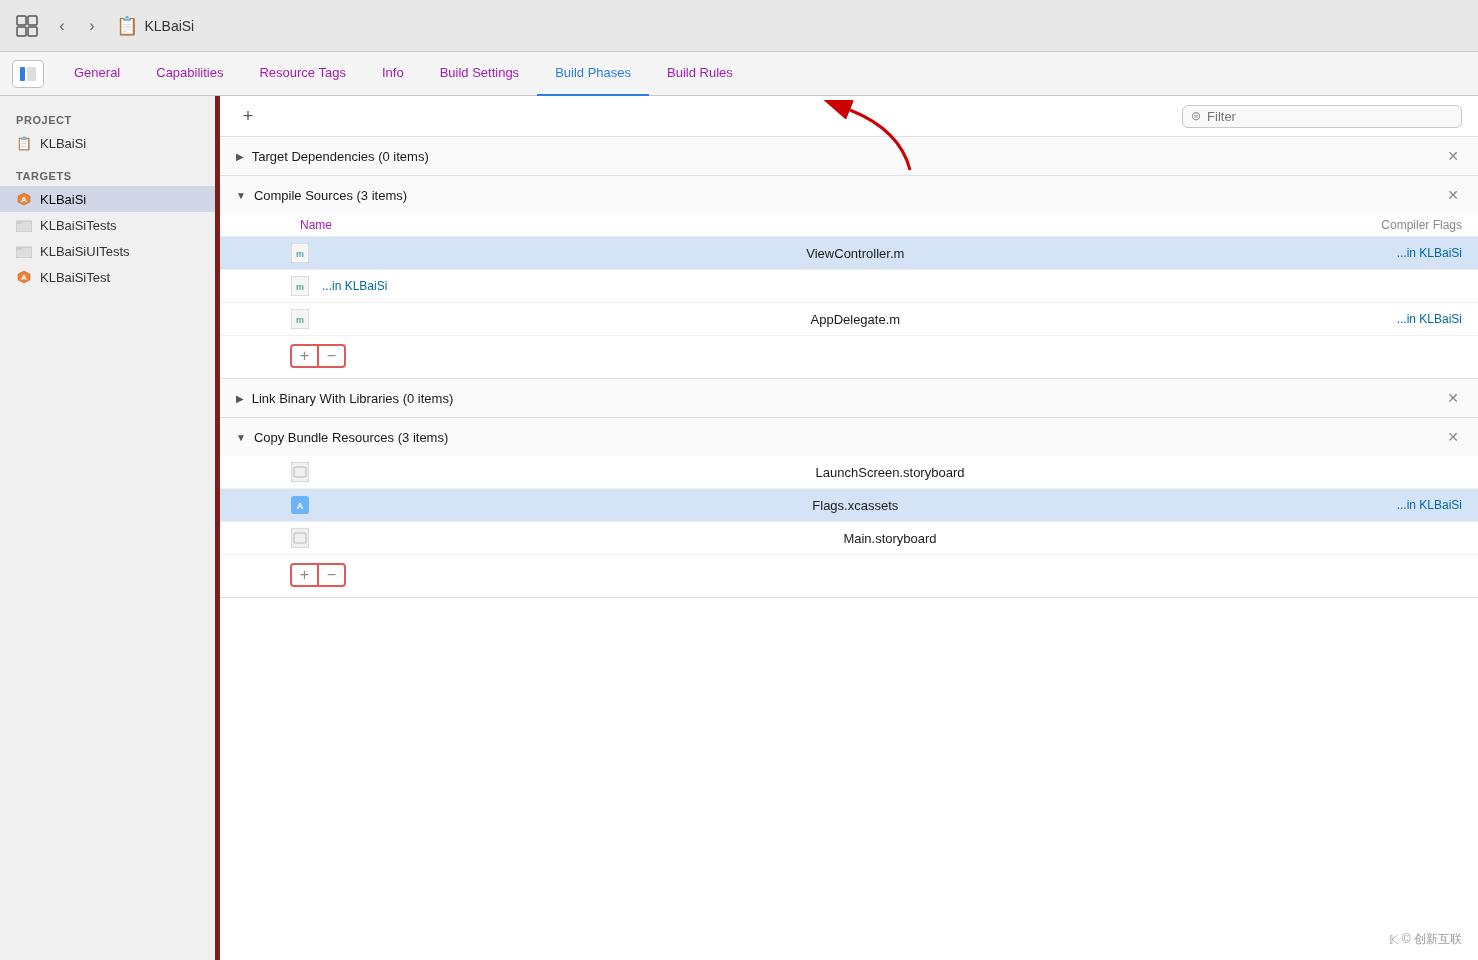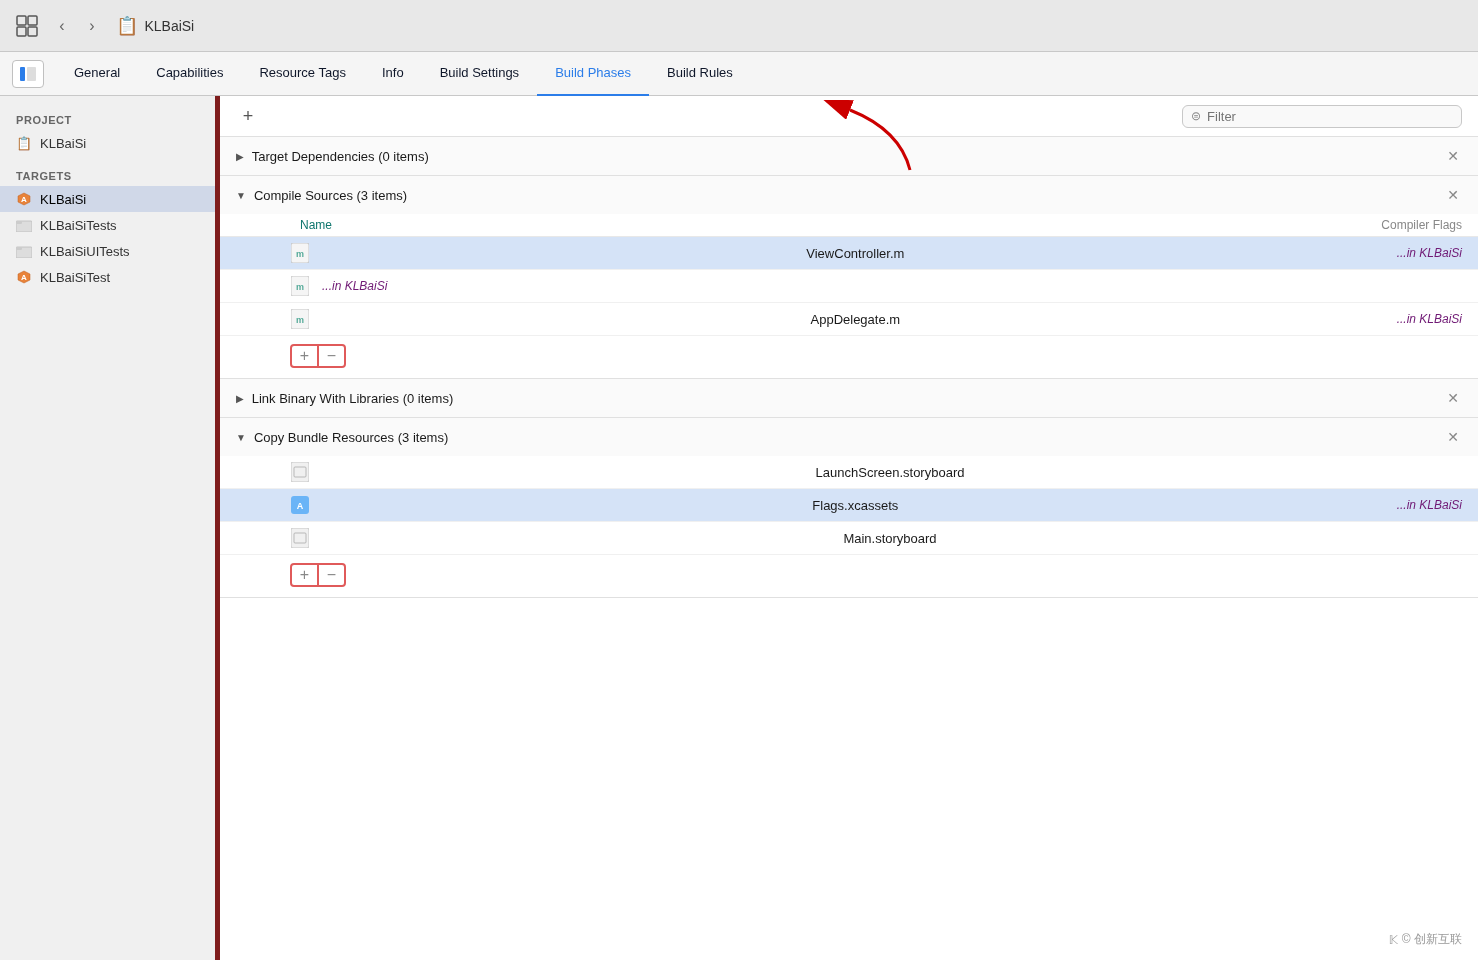--- a/index.html
+++ b/index.html
@@ -32,21 +32,21 @@
       align-items: center;
       padding: 0 0 0 4px;
     }
     .sidebar-toggle {
       width: 32px; height: 28px; border: 1px solid #c0c0c0; border-radius: 4px;
       background: white; display: flex; align-items: center; justify-content: center;
       cursor: pointer; margin: 0 12px 0 8px; color: #2b7de9;
     }
     .tab {
       padding: 0 18px; height: 44px; display: flex; align-items: center;
-      font-size: 13px; color: #0f172a; cursor: pointer; border-bottom: 2px solid transparent;
+      font-size: 13px; color: #a21caf; cursor: pointer; border-bottom: 2px solid transparent;
       white-space: nowrap;
     }
     .tab.active { color: #2b7de9; border-bottom: 2px solid #2b7de9; font-weight: 500; }
 
     
     .main-layout { display: flex; height: calc(960px - 52px - 44px); }
 
     
     .sidebar {
       width: 220px; min-width: 220px;
@@ -103,31 +103,31 @@
       margin-left: auto; width: 18px; height: 18px; background: none; border: none;
       font-size: 14px; cursor: pointer; color: #888; display: flex; align-items: center; justify-content: center;
     }
 
     
     .phase-table { background: white; }
     .table-header-row {
       display: flex; padding: 4px 0 4px 80px;
       border-bottom: 1px solid #e8e8e8;
     }
-    .table-col-name { flex: 1; font-size: 12px; color: #0f766e; }
+    .table-col-name { flex: 1; font-size: 12px; color: #a21caf; }
     .table-col-flags { width: 200px; font-size: 12px; color: #888; text-align: right; padding-right: 16px; }
 
     .table-row {
       display: flex; align-items: center; padding: 6px 16px 6px 70px;
       border-bottom: 1px solid #f0f0f0; font-size: 13px;
     }
     .table-row.selected { background: #d5e3f7; }
     .file-icon { width: 20px; height: 20px; margin-right: 8px; display: flex; align-items: center; justify-content: center; font-size: 11px; }
     .file-name { flex: 1; color: #1a1a1a; text-align: center; }
-    .file-path { color: #701a75; font-size: 12px; margin-left: 4px; font-style: italic; }
+    .file-path { color: #0369a1; font-size: 12px; margin-left: 4px; }
 
     
     .add-remove-row {
       padding: 8px 16px 10px 70px; display: flex; gap: 0;
     }
     .add-remove-btn {
       width: 28px; height: 24px;
       border: 2px solid #e05a5a;
       background: white; cursor: pointer;
       display: flex; align-items: center; justify-content: center;

